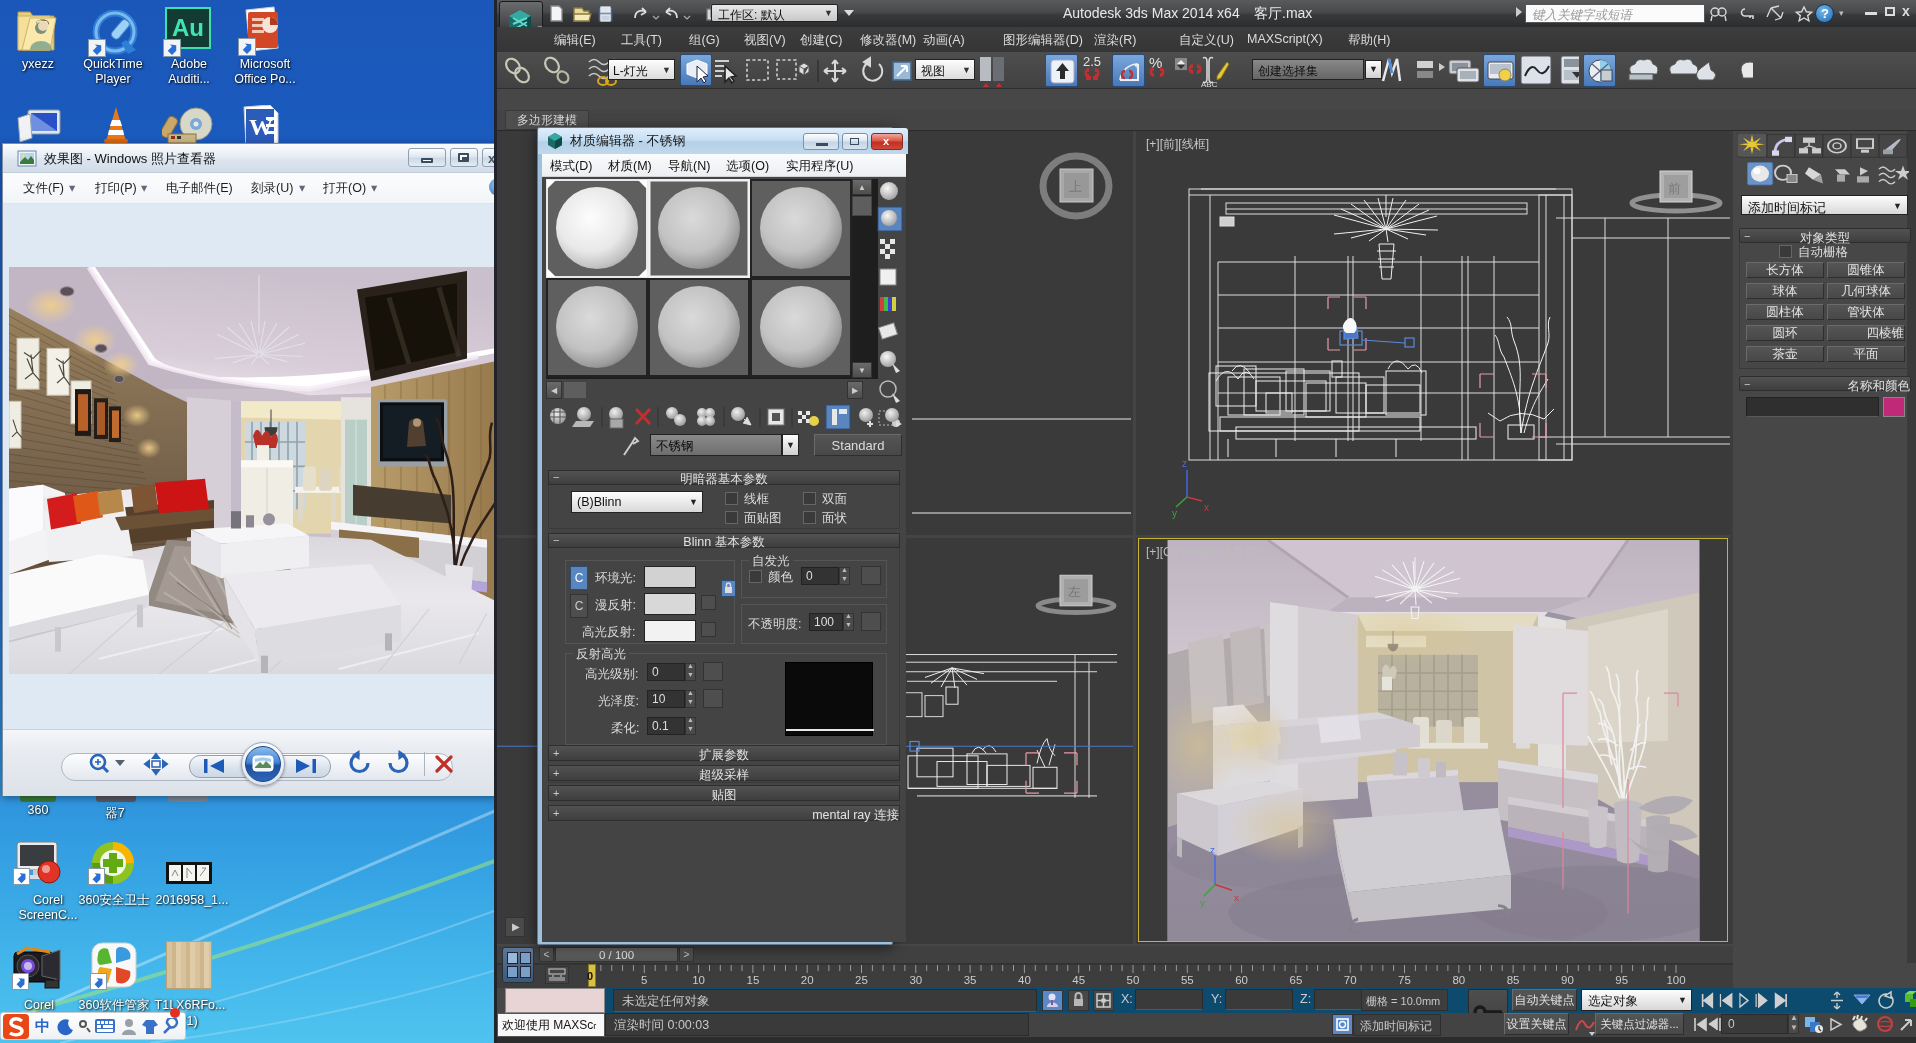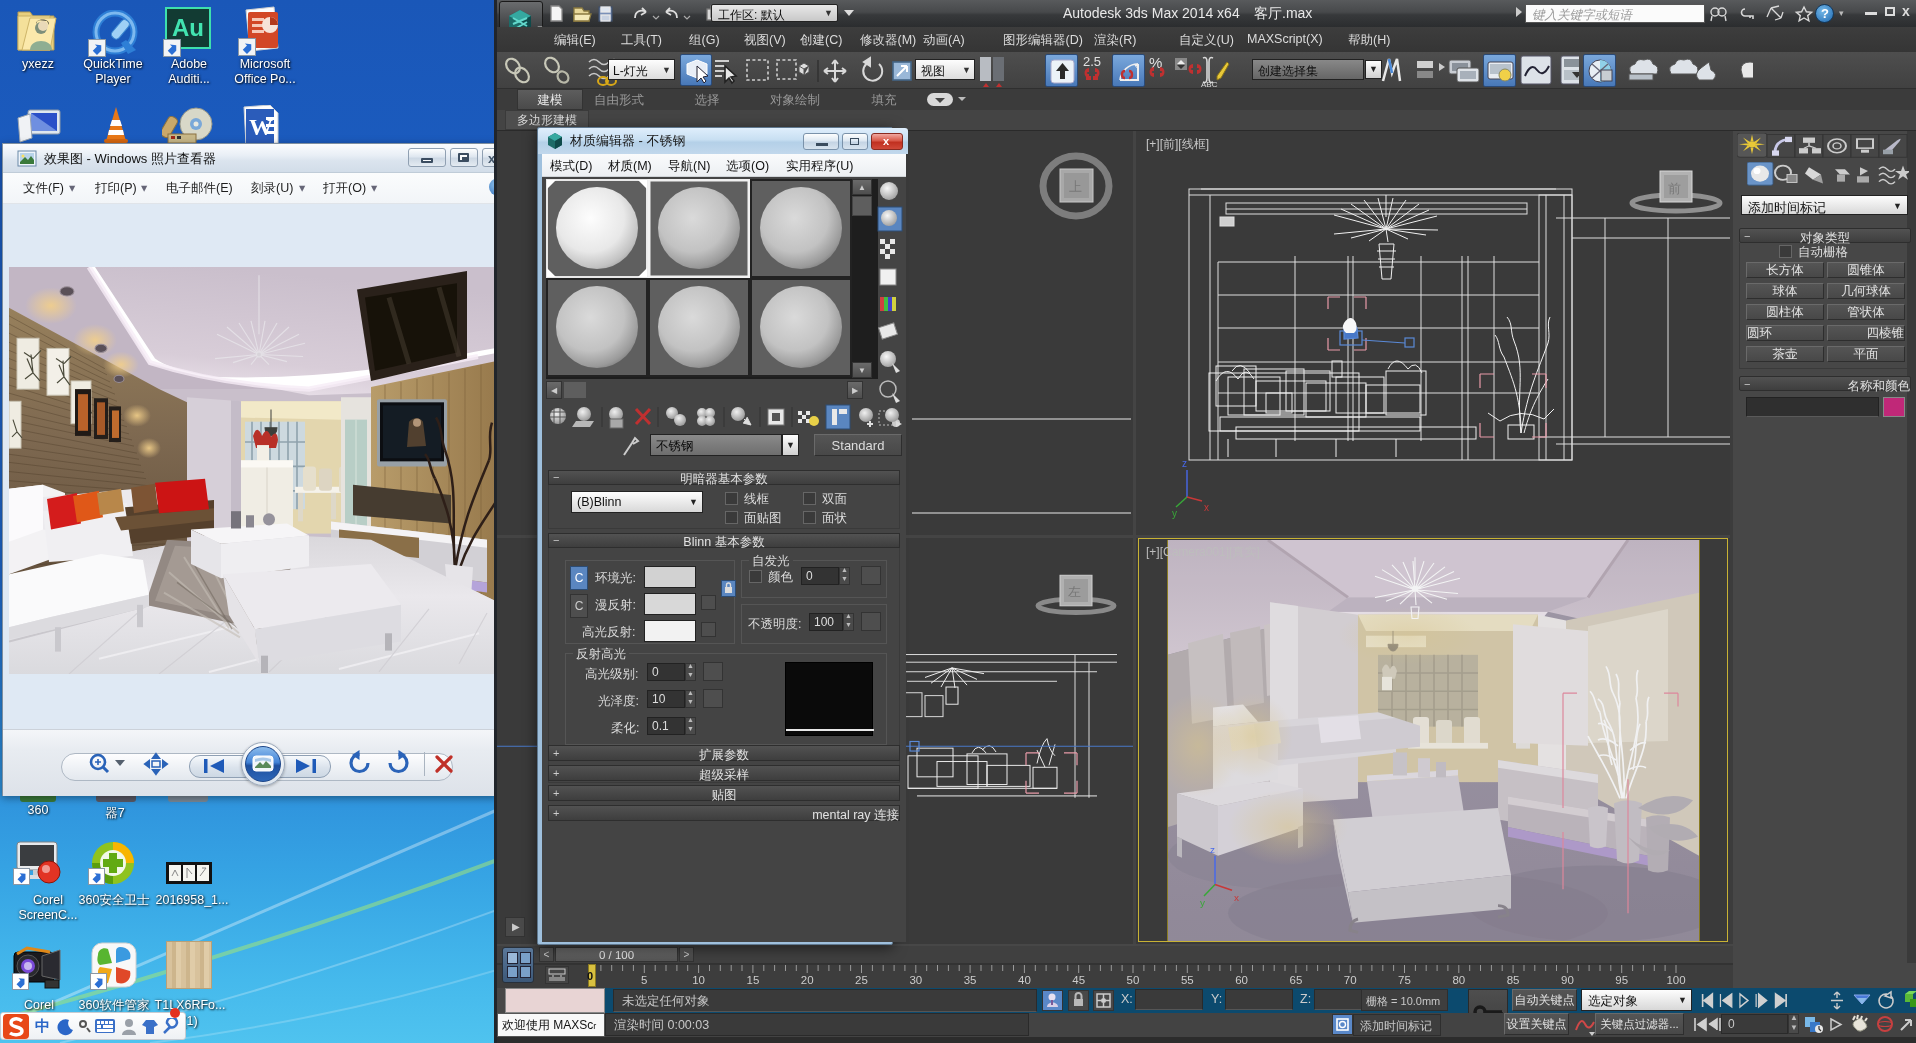--- a/index.html
+++ b/index.html
@@ -760,32 +760,20 @@
         </svg>
       </div>
       <svg class="abs" style="left:1126px;top:2px" width="130" height="34" viewBox="0 0 130 34">
         <g fill="#e8e8e8" stroke="#555">
           <path d="M8 20 q-4 -8 4 -10 q2 -6 9 -4 q7 -3 9 4 q7 2 4 10 Z" fill="#dde2e8"></path>
           <rect x="6" y="20" width="24" height="6" fill="#b8c0c8"></rect>
           <path d="M48 20 q-4 -8 4 -10 q2 -6 9 -4 q7 -3 9 4 q7 2 4 10 Z" fill="#dde2e8"></path>
           <path d="M78 14 l8 -6 l2 8 q8 4 2 10 l-14 0 q-6 -6 2 -12" fill="#dde2e8"></path>
           <path d="M118 16 q0 -8 9 -8 q9 0 9 8 l-2 8 l-14 0 Z" fill="#e8e8e8"></path>
         </g>
-      </svg>
-    </div>
-    <div id="mx-ribbon">
-      <div class="abs" style="left:20px;top:0px;width:66px;height:21px;background:linear-gradient(180deg,#5d5d5d,#4a4a4a);border:1px solid #333;color:#e8e8e8;font-size:12.5px;text-align:center;line-height:20px">建模</div>
-      <div class="abs" style="left:67px;top:3px;color:#9a9a9a;font-size:12.5px;width:110px;text-align:center">自由形式</div>
-      <div class="abs" style="left:170px;top:3px;color:#9a9a9a;font-size:12.5px;width:80px;text-align:center">选择</div>
-      <div class="abs" style="left:243px;top:3px;color:#9a9a9a;font-size:12.5px;width:110px;text-align:center">对象绘制</div>
-      <div class="abs" style="left:347px;top:3px;color:#9a9a9a;font-size:12.5px;width:80px;text-align:center">填充</div>
-      <svg class="abs" style="left:430px;top:4px" width="40" height="14" viewBox="0 0 40 14">
-        <rect x="0" y="0" width="26" height="13" rx="6.5" fill="#d8d8d8"></rect>
-        <path d="M8 5 l5 5 l5 -5 Z" fill="#444"></path>
-        <path d="M31 4 l4 4 l4 -4 Z" fill="#bbb"></path>
       </svg>
     </div>
     <div id="mx-ribbon2">
       <div class="abs" style="left:8px;top:0px;width:84px;height:20px;background:#4e4e4e;border:1px solid #3a3a3a;color:#d8d8d8;font-size:12px;text-align:center;line-height:19px">多边形建模</div>
     </div>
     <div id="vp-area">
 
       <div class="abs" style="left:636px;top:0;width:3px;height:813px;background:#444"></div>
       <div class="abs" style="left:0;top:404px;width:1236px;height:3px;background:#444"></div>
       <div class="abs" style="left:1233px;top:0;width:3px;height:813px;background:#3c3c3c"></div>
@@ -1153,21 +1141,21 @@
       </div>
       <div class="abs" style="left:6px;top:112px;width:172px;height:126px;border:1px solid #3a3a3a;border-top:none"></div>
       <div class="abs" style="left:46px;top:114px;width:13px;height:13px;background:#3a3a3a;border:1px solid #666"></div>
       <div class="abs" style="left:65px;top:113px;color:#dcdcdc;font-size:12.5px">自动栅格</div>
       <div class="btn abs" style="left:13px;top:131px;width:78px;height:16px;font-size:12.5px;text-align:center;line-height:15px">长方体</div>
       <div class="btn abs" style="left:94px;top:131px;width:78px;height:16px;font-size:12.5px;text-align:center;line-height:15px">圆锥体</div>
       <div class="btn abs" style="left:13px;top:152px;width:78px;height:16px;font-size:12.5px;text-align:center;line-height:15px">球体</div>
       <div class="btn abs" style="left:94px;top:152px;width:78px;height:16px;font-size:12.5px;text-align:center;line-height:15px">几何球体</div>
       <div class="btn abs" style="left:13px;top:173px;width:78px;height:16px;font-size:12.5px;text-align:center;line-height:15px">圆柱体</div>
       <div class="btn abs" style="left:94px;top:173px;width:78px;height:16px;font-size:12.5px;text-align:center;line-height:15px">管状体</div>
-      <div class="btn abs" style="left:13px;top:194px;width:78px;height:16px;font-size:12.5px;text-align:left;line-height:15px">圆环</div>
+      <div class="btn abs" style="left:13px;top:194px;width:78px;height:16px;font-size:12.5px;text-align:center;line-height:15px">圆环</div>
       <div class="btn abs" style="left:94px;top:194px;width:78px;height:16px;font-size:12.5px;text-align:right;line-height:15px">四棱锥</div>
       <div class="btn abs" style="left:13px;top:215px;width:78px;height:16px;font-size:12.5px;text-align:center;line-height:15px">茶壶</div>
       <div class="btn abs" style="left:94px;top:215px;width:78px;height:16px;font-size:12.5px;text-align:center;line-height:15px">平面</div>
 
       <div class="abs" style="left:6px;top:245px;width:172px;height:15px;background:linear-gradient(180deg,#525252,#3e3e3e);border:1px solid #2e2e2e;border-radius:2px">
         <div class="abs" style="left:4px;top:1px;color:#ccc;font-size:11px">−</div>
         <div class="abs" style="left:0;top:1px;width:100%;text-align:right;color:#e0e0e0;font-size:12.5px">名称和颜色</div>
       </div>
       <div class="abs" style="left:13px;top:266px;width:133px;height:20px;background:#2f2f2f;border:1px solid #222;border-bottom-color:#5a5a5a"></div>
       <div class="abs" style="left:150px;top:266px;width:22px;height:20px;background:#c02878;border:1px solid #888"></div>

